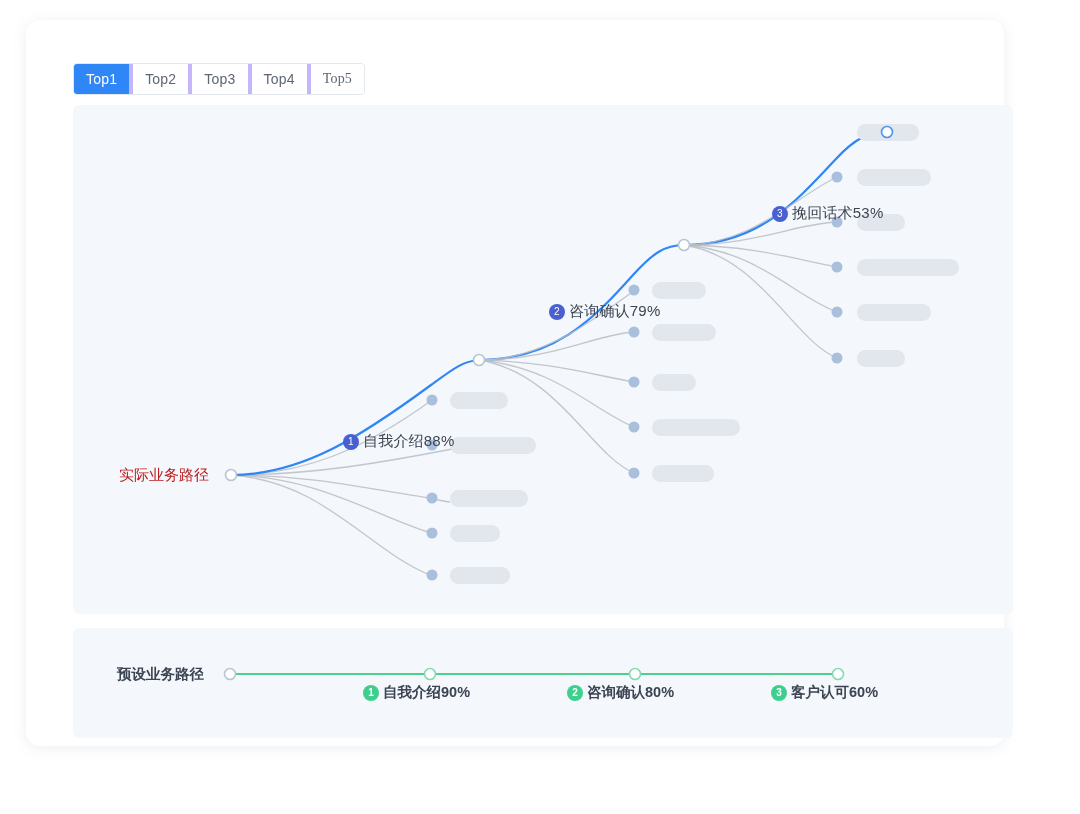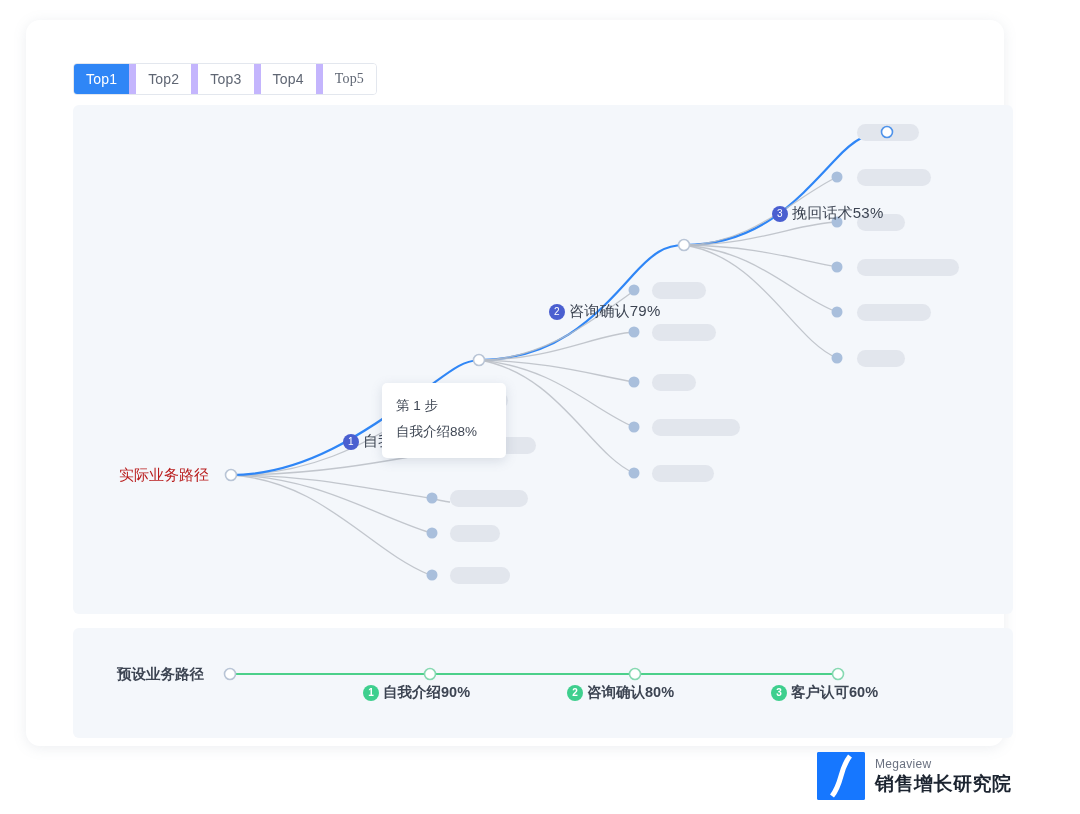--- a/index.html
+++ b/index.html
@@ -21,21 +21,21 @@
   
   .tabs{
     position:absolute;left:47px;top:43px;height:30px;
     display:flex;border:1px solid #e3e7ee;border-radius:4px;overflow:hidden;
     background:#ffffff;
   }
   .tab{
     display:flex;align-items:center;justify-content:center;
     height:30px;padding:0 12px;
     font-size:14px;color:#5f6673;
-    border-right:7px solid #c4b5fd;
+    border-right:4px solid #c4b5fd;
     background:#ffffff;cursor:pointer;
     box-sizing:border-box;letter-spacing:.2px;
   }
   .tab:last-child{border-right:none;font-family:Liberation Serif, serif;}
   .tab.active{background:#2f86f6;color:#ffffff;}
 
   
   .graph-panel{
     position:absolute;left:47px;top:85px;width:940px;height:509px;
     background:#f4f7fb;border-radius:6px;
@@ -196,24 +196,20 @@
         <span class="badge blue">2</span><span>咨询确认79%</span>
       </div>
 
       <div class="glabel" style="left:679px;top:99px;margin-left:20px;">
         <span class="badge blue">3</span><span>挽回话术53%</span>
       </div>
 
       <div class="rootlabel" style="left:46px;top:361px;">实际业务路径</div>
     </div>
 
-    <div class="tooltip">
-      <div class="tt-line">第 1 步</div>
-      <div class="tt-line">自我介绍88%</div>
-    </div>
 
     <div class="preset-panel">
       <svg class="layer" width="940" height="110" viewBox="0 0 940 110">
         <line x1="157" y1="46" x2="765" y2="46" stroke="#4cd08a" stroke-width="2"></line>
         <circle cx="157" cy="46" r="5.5" fill="#ffffff" stroke="#b9c5d6" stroke-width="1.6"></circle>
         <circle cx="357" cy="46" r="5.5" fill="#ffffff" stroke="#87d9b2" stroke-width="1.6"></circle>
         <circle cx="562" cy="46" r="5.5" fill="#ffffff" stroke="#87d9b2" stroke-width="1.6"></circle>
         <circle cx="765" cy="46" r="5.5" fill="#ffffff" stroke="#87d9b2" stroke-width="1.6"></circle>
       </svg>
 
@@ -227,26 +223,14 @@
         <span class="badge green">2</span><span>咨询确认80%</span>
       </div>
 
       <div class="plabel" style="left:698px;top:55px;">
         <span class="badge green">3</span><span>客户认可60%</span>
       </div>
     </div>
 
   </div>
 
-  <div class="logo">
-    <div class="logo-mark">
-      <svg width="48" height="48" viewBox="0 0 48 48">
-        <rect x="0" y="0" width="48" height="48" fill="#1677ff"></rect>
-        <path d="M33,4 C22,18 26,30 15,44" stroke="#ffffff" stroke-width="5" fill="none" stroke-linecap="butt"></path>
-      </svg>
-    </div>
-    <div class="logo-text">
-      <div class="logo-en">Megaview</div>
-      <div class="logo-cn">销售增长研究院</div>
-    </div>
-  </div>
 
 </div>
 
 </body></html>

